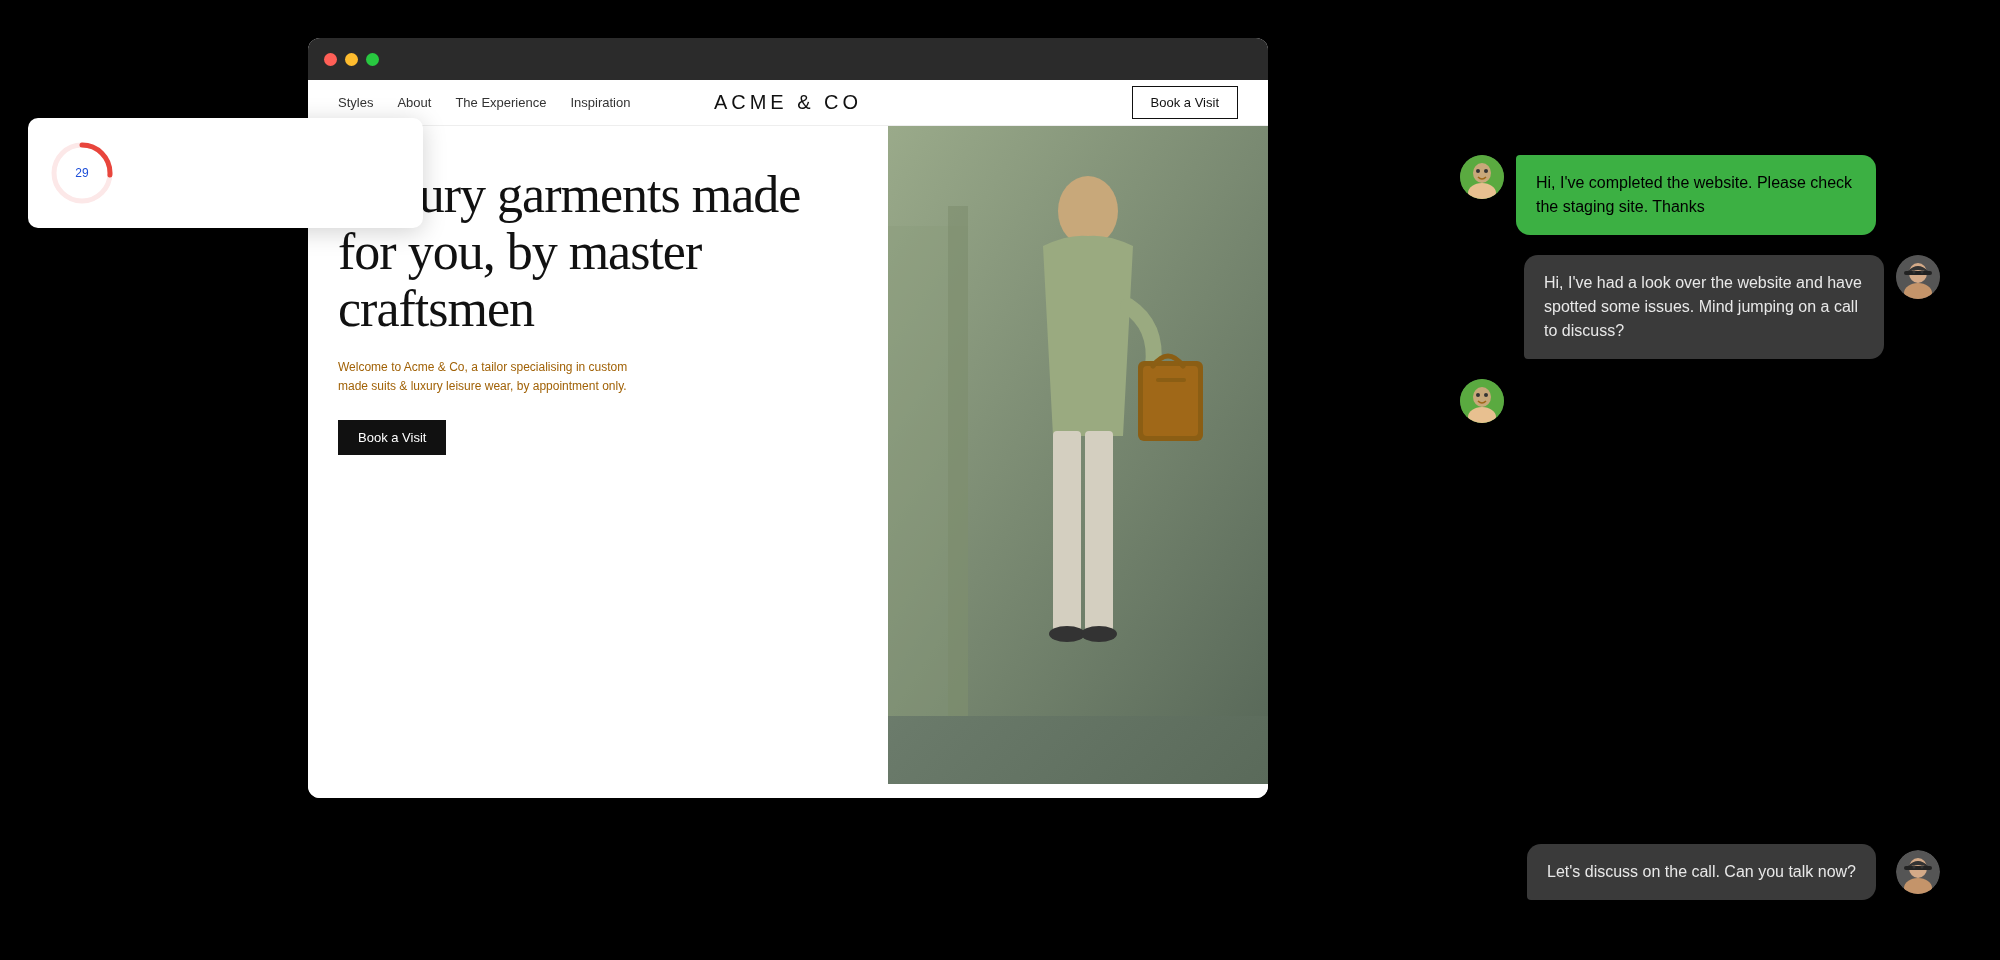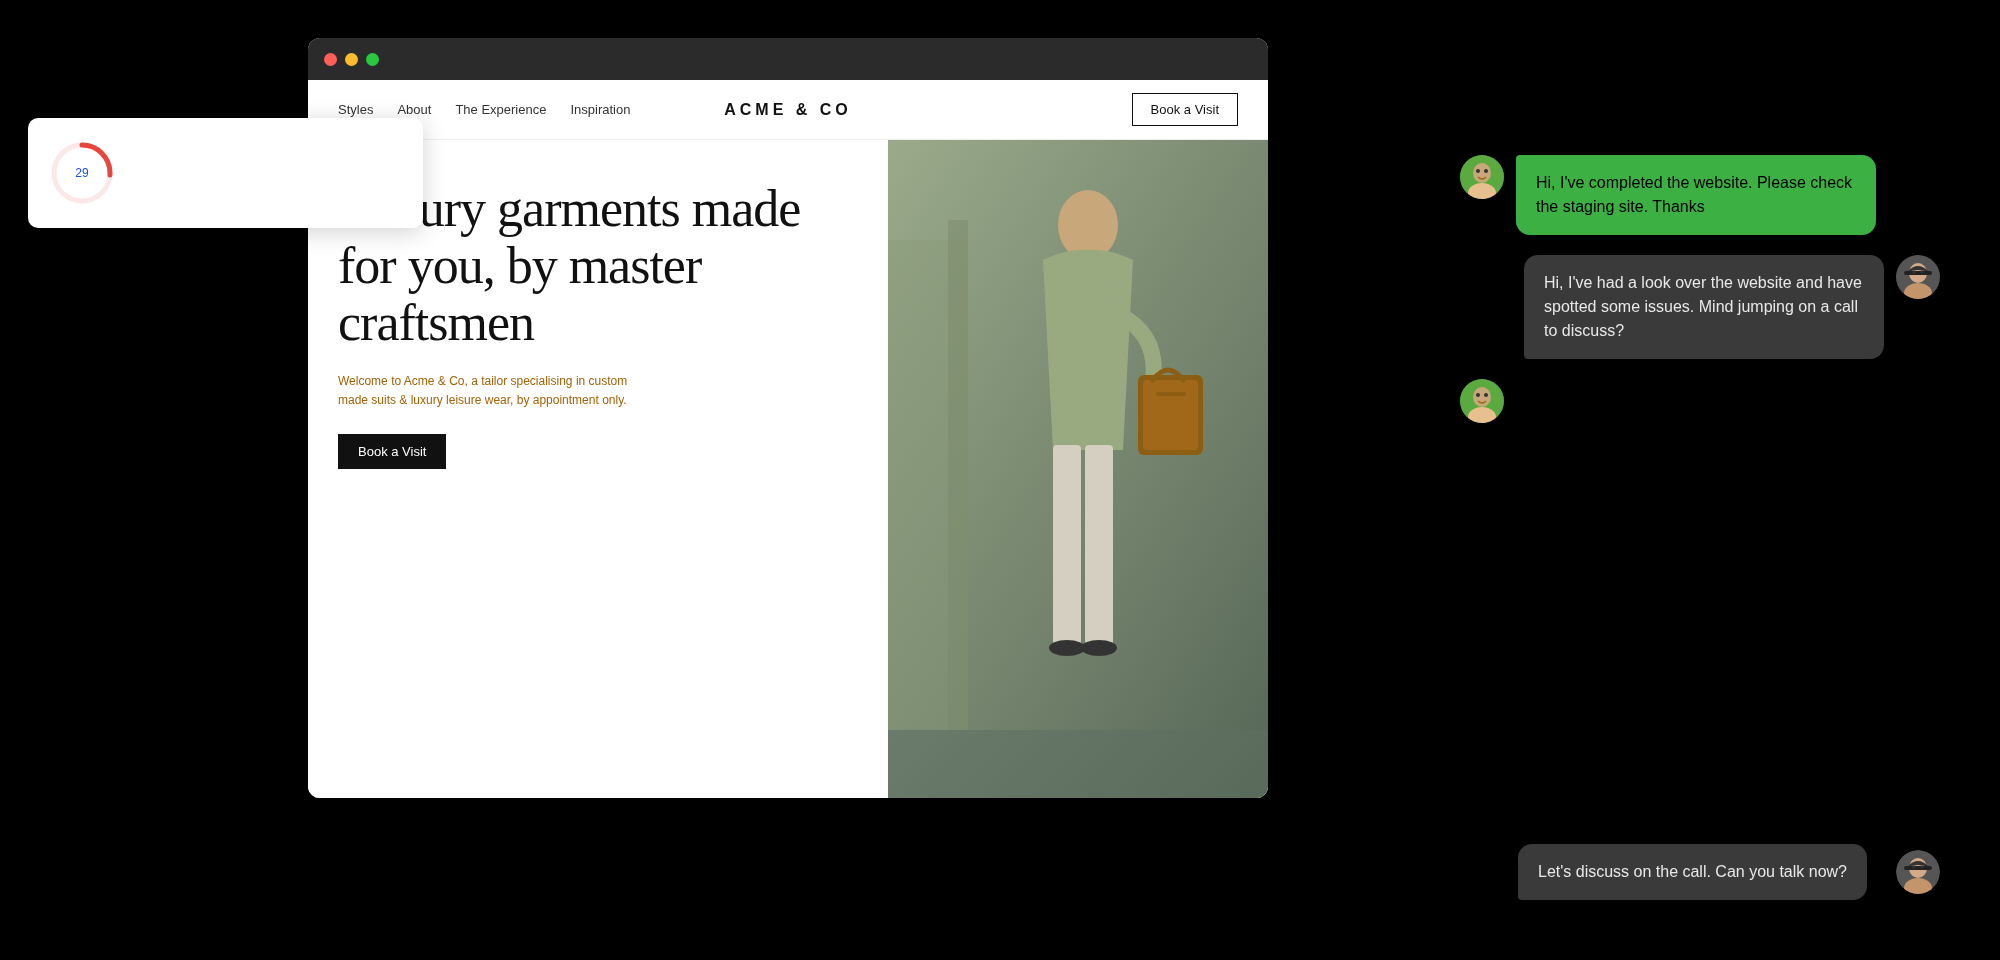--- a/index.html
+++ b/index.html
@@ -48,44 +48,44 @@
     .website-content {
       background: #fff;
       height: calc(100% - 42px);
       overflow: hidden;
     }
 
     .site-nav {
       display: flex;
       align-items: center;
       padding: 0 30px;
-      height: 60px;
+      height: 46px;
       border-bottom: 1px solid #eee;
       position: relative;
     }
 
     .nav-links {
       display: flex;
       gap: 24px;
       align-items: center;
     }
 
     .nav-link {
       font-size: 13px;
       color: #333;
       text-decoration: none;
     }
 
     .site-logo {
       position: absolute;
       left: 50%;
       transform: translateX(-50%);
-      font-size: 16px;
+      font-size: 20px;
       letter-spacing: 4px;
-      font-weight: 700;
+      font-weight: 400;
       color: #111;
     }
 
     .nav-cta {
       margin-left: auto;
       border: 1px solid #111;
       padding: 8px 18px;
       font-size: 13px;
       color: #111;
       cursor: pointer;
@@ -469,21 +469,21 @@
           <circle cx="18" cy="16" r="2" fill="#333"></circle>
           <circle cx="26" cy="16" r="2" fill="#333"></circle>
           <path d="M18 22 Q22 26 26 22" stroke="#a06818" stroke-width="1.5" fill="none"></path>
         </svg>
       </div>
     </div>
   </div>
 
 </div>
 
-<div class="chat-bottom" style="position:absolute; bottom:60px; right:60px; display:flex; align-items:center; gap:29px; z-index:5;">
+<div class="chat-bottom" style="position:absolute; bottom:60px; right:60px; display:flex; align-items:center; gap:20px; z-index:5;">
   <div class="chat-bubble bubble-dark" style="max-width:380px; padding:16px 20px; border-radius:14px 14px 14px 4px; font-size:16px; line-height:1.5; color:#e8e8e8; background:#3a3a3a;">Let's discuss on the call. Can you talk now?</div>
   <div class="chat-avatar" style="width:44px;height:44px;border-radius:50%;overflow:hidden;flex-shrink:0;">
     <svg width="44" height="44" viewBox="0 0 44 44">
       <circle cx="22" cy="22" r="22" fill="#555"></circle>
       <ellipse cx="22" cy="18" rx="9" ry="10" fill="#d4aa88"></ellipse>
       <ellipse cx="22" cy="38" rx="14" ry="10" fill="#c4946a"></ellipse>
       <path d="M12 16 Q22 6 32 16 L34 18 Q22 12 10 18Z" fill="#333"></path>
       <rect x="8" y="16" width="28" height="4" rx="2" fill="#222"></rect>
       <circle cx="18" cy="17" r="1.5" fill="#333"></circle>
       <circle cx="26" cy="17" r="1.5" fill="#333"></circle>

